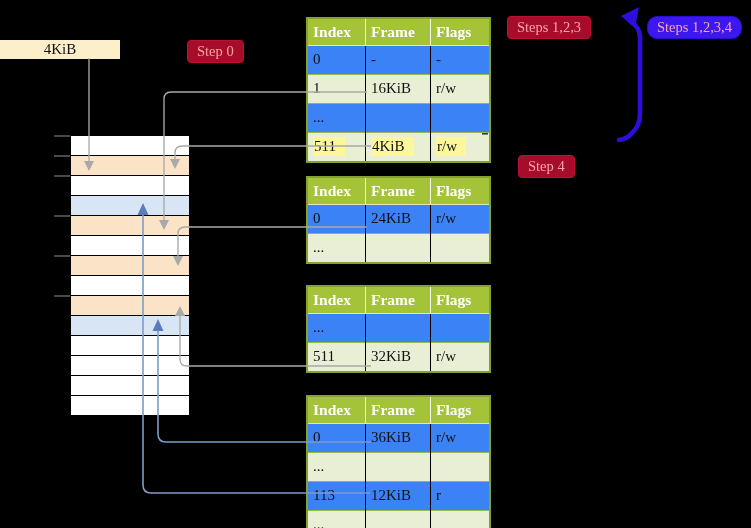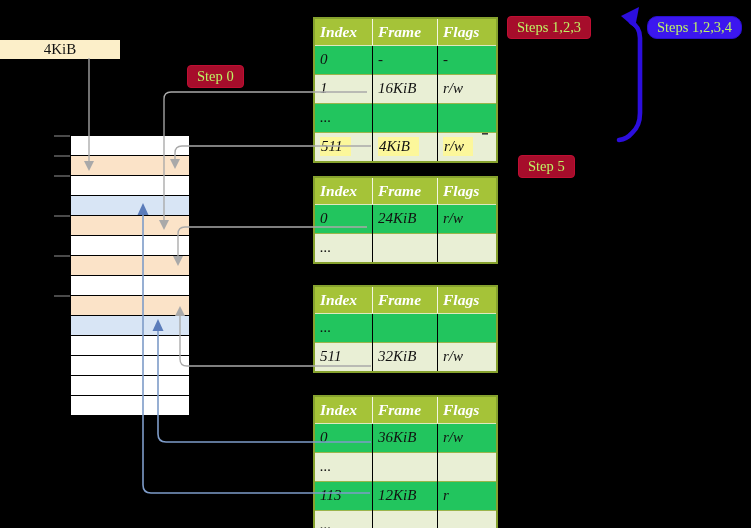--- a/index.html
+++ b/index.html
@@ -8,40 +8,40 @@
     --label-red-bg:#a60d2b; --label-blue-bg:#3c17ef; --connector-gray:#a9a9a9;
     --connector-blue:#7e9cc9; --connector-blue-head:#5b7cba; --recursion-blue:#2c0edd;
     --size-box-bg:#fcefc9;
   }
   html,body{margin:0;padding:0;background:#000;}
   #canvas{position:relative;width:751px;height:528px;background:#000;overflow:hidden;
     font-family:"Liberation Serif","DejaVu Serif",serif;}
   
   .size-box{position:absolute;left:0;top:40px;width:120px;height:19px;background:var(--size-box-bg);
     color:#111;font-size:15px;text-align:center;line-height:18px;}
-  .steplabel{position:absolute;color:#bef264;font-size:14.5px;line-height:16px;padding:2px 9px 3px 9px;
+  .steplabel{position:absolute;color:#fca5a5;font-size:14.5px;line-height:16px;padding:2px 9px 3px 9px;
     border-radius:4px;white-space:nowrap;}
   .steplabel.red{background:var(--label-red-bg);border:1px solid #bf0e33;}
   .steplabel.blue{background:var(--label-blue-bg);border:1px solid #2a0fd0;border-radius:10px;}
-  #step0{left:187px;top:40px;margin-top:25px;}
+  #step0{left:187px;top:40px;}
   #steps123{left:507px;top:16px;}
   #steps1234{left:647px;top:16px;}
   #step4{left:518px;top:155px;}
   
   #memory{position:absolute;left:70px;top:135px;width:118px;height:279px;background:#fff;
     border:1.5px solid #000;display:flex;flex-direction:column;}
   .mrow{flex:1;}
   .mrow + .mrow{border-top:1px solid #000;}
   .mrow.white{background:#ffffff;}
   .mrow.orange{background:var(--memory-orange);}
   .mrow.blue{background:var(--memory-blue);}
   .tick{position:absolute;left:54px;width:16px;height:2px;background:#4a4a4a;}
   
-  table.ptable{position:absolute;left:313px;border-collapse:collapse;border:2px solid var(--table-border);
-    background:#22c55e;table-layout:fixed;font-style:italic;}
+  table.ptable{position:absolute;left:306px;border-collapse:collapse;border:2px solid var(--table-border);
+    background:#3b82f6;table-layout:fixed;}
   table.ptable th{width:59px;background:var(--table-header-bg);color:#fff;font-size:15.5px;font-weight:bold;
     height:25px;text-align:left;padding:0 0 1px 5px;border-bottom:1px solid #dfe8c0;}
   table.ptable th.c0{width:52px;} table.ptable th.c2{width:53px;margin-top:41px;}
   table.ptable th + th{border-left:1.5px solid #f2f5e2;}
   table.ptable td{height:26px;font-size:15px;color:#111;padding:0 0 2px 5px;vertical-align:middle;}
   table.ptable td + td{border-left:1px solid #000;}
   table.ptable tbody tr + tr td{border-top:1px solid #9ab54c;}
   table.ptable tbody tr.alt td{background:var(--table-row-alt-bg);}
   mark{background:var(--highlight);color:#111;padding:1px 9px 2px 1px;}
   #overlay{position:absolute;left:0;top:0;pointer-events:none;}
@@ -57,21 +57,21 @@
 
 <div id="canvas">
 
   <div class="size-box">
     <span>4KiB</span>
   </div>
 
   <div id="step0" class="steplabel red">Step 0</div>
   <div id="steps123" class="steplabel red">Steps 1,2,3</div>
   <div id="steps1234" class="steplabel blue">Steps 1,2,3,4</div>
-  <div id="step4" class="steplabel red">Step 5</div>
+  <div id="step4" class="steplabel red">Step 4</div>
 
   <div id="memory">
       <div class="mrow white"></div>
       <div class="mrow orange"></div>
       <div class="mrow white"></div>
       <div class="mrow blue"></div>
       <div class="mrow orange"></div>
       <div class="mrow white"></div>
       <div class="mrow orange"></div>
       <div class="mrow white"></div>

